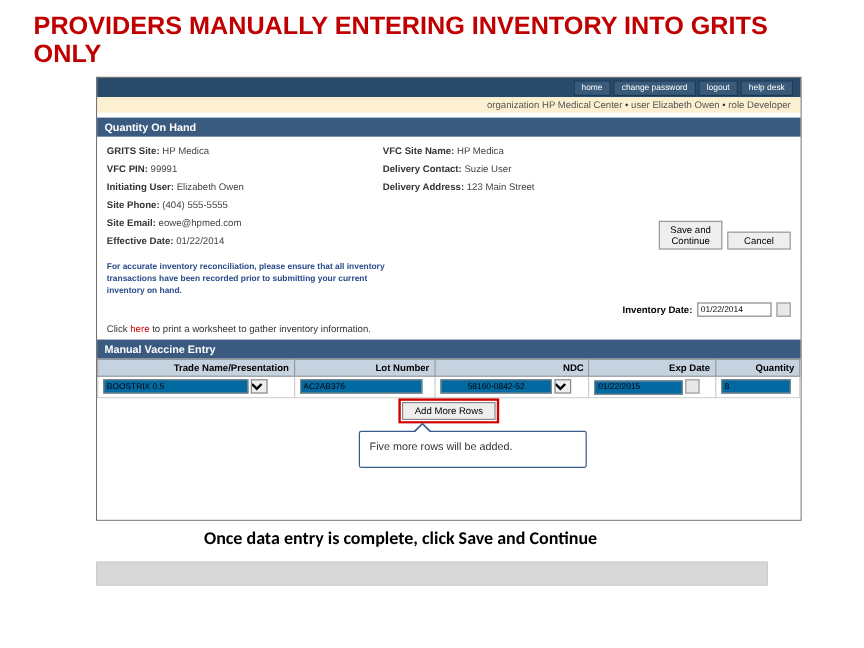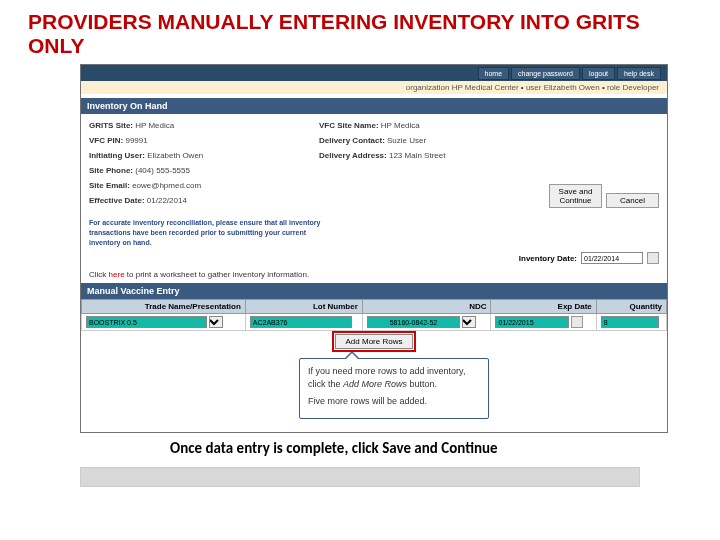--- a/index.html
+++ b/index.html
@@ -19,21 +19,21 @@
   .action-btn { background: #eeeeee; border: 1px solid #999; font-size: 8px; padding: 2px 6px; width: 95px; text-align: center; cursor: pointer; }
   .note-blue { color: #2a4a8a; font-size: 7px; font-weight: bold; padding: 4px 8px 2px 8px; background: #fff; line-height: 10px; }
   .inv-date-row { background: #fff; display: flex; justify-content: flex-end; align-items: center; padding: 2px 8px 4px 8px; font-size: 8px; gap: 4px; }
   .date-input { width: 62px; height: 12px; border: 1px solid #888; font-size: 7px; padding: 0 2px; }
   .cal-icon { width: 12px; height: 12px; background: #e8e8e8; border: 1px solid #999; display: inline-block; }
   .click-here { background: #fff; font-size: 8px; padding: 2px 8px 4px 8px; color: #333; }
   .click-here .link { color: #cc0000; cursor: pointer; }
   .entry-table { width: 100%; border-collapse: collapse; font-size: 8px; background: #fff; }
   .entry-table th { background: #c5d2e0; text-align: right; padding: 2px 4px; border: 1px solid #999; font-weight: bold; font-size: 8px; }
   .entry-table td { padding: 2px 4px; border: 1px solid #ccc; vertical-align: middle; }
-  .cell-input { width: 95%; height: 12px; border: 1px solid #888; font-size: 7px; padding: 0 2px; background: #14b8a6; }
+  .cell-input { width: 95%; height: 12px; border: 1px solid #888; font-size: 7px; padding: 0 2px; background: #0369a1; }
   .cell-select { width: 95%; height: 12px; border: 1px solid #888; font-size: 7px; background: #eee; }
   .sm-sel { width: 14px; padding: 0; }
   .add-rows-wrap { background: #fff; padding: 3px 0; text-align: center; }
   .add-rows-btn { background: #eeeeee; border: 1px solid #888; font-size: 8px; padding: 2px 10px; cursor: pointer; display: inline-block; outline: 2px solid #d00000; outline-offset: 1px; }
   .callout-wrap { position: relative; height: 80px; background: #fff; }
   .callout { position: absolute; left: 218px; top: 6px; width: 190px; background: #fff; border: 1px solid #3a5a8a; padding: 6px 8px; font-size: 9px; color: #333; line-height: 13px; border-radius: 2px; }
   .callout::before { content: ""; position: absolute; top: -8px; left: 44px; border-left: 8px solid transparent; border-right: 8px solid transparent; border-bottom: 8px solid #3a5a8a; }
   .callout::after { content: ""; position: absolute; top: -6px; left: 45px; border-left: 7px solid transparent; border-right: 7px solid transparent; border-bottom: 7px solid #fff; }
   .callout p { margin-bottom: 4px; }
   .callout em { font-style: italic; }
@@ -59,21 +59,21 @@
     <span>organization</span>
     <span>HP Medical Center</span> •
     <span>user</span>
     <span>Elizabeth Owen</span> •
     <span>role</span>
     <span>Developer</span>
   </div>
 
   <div class="spacer-sm"></div>
 
-  <div class="section-header">Inventory On Hand</div>
+  <div class="section-header">Quantity On Hand</div>
 
   <div class="site-info">
     <div class="si-col">
       <div><span class="lbl">GRITS Site:</span> <span class="val">HP Medica</span></div>
       <div><span class="lbl">VFC PIN:</span> <span class="val">99991</span></div>
       <div><span class="lbl">Initiating User:</span> <span class="val">Elizabeth Owen</span></div>
       <div><span class="lbl">Site Phone:</span> <span class="val">(404) 555-5555</span></div>
       <div><span class="lbl">Site Email:</span> <span class="val">eowe@hpmed.com</span></div>
       <div><span class="lbl">Effective Date:</span> <span class="val">01/22/2014</span></div>
     </div>
@@ -133,23 +133,20 @@
     </tr>
   </tbody>
     </table>
 
   <div class="add-rows-wrap">
     <span class="add-rows-btn">Add More Rows</span>
   </div>
 
   <div class="callout-wrap">
     <div class="callout">
-      <p>
-        <span>If you need more rows to add inventory, click the </span><em>Add More Rows</em><span> button.</span>
-      </p>
       <p>Five more rows will be added.</p>
     </div>
   </div>
 
 </div>
 
 <div class="instruction">Once data entry is complete, click Save and Continue</div>
 
 <div class="bottom-gray"></div>
 

